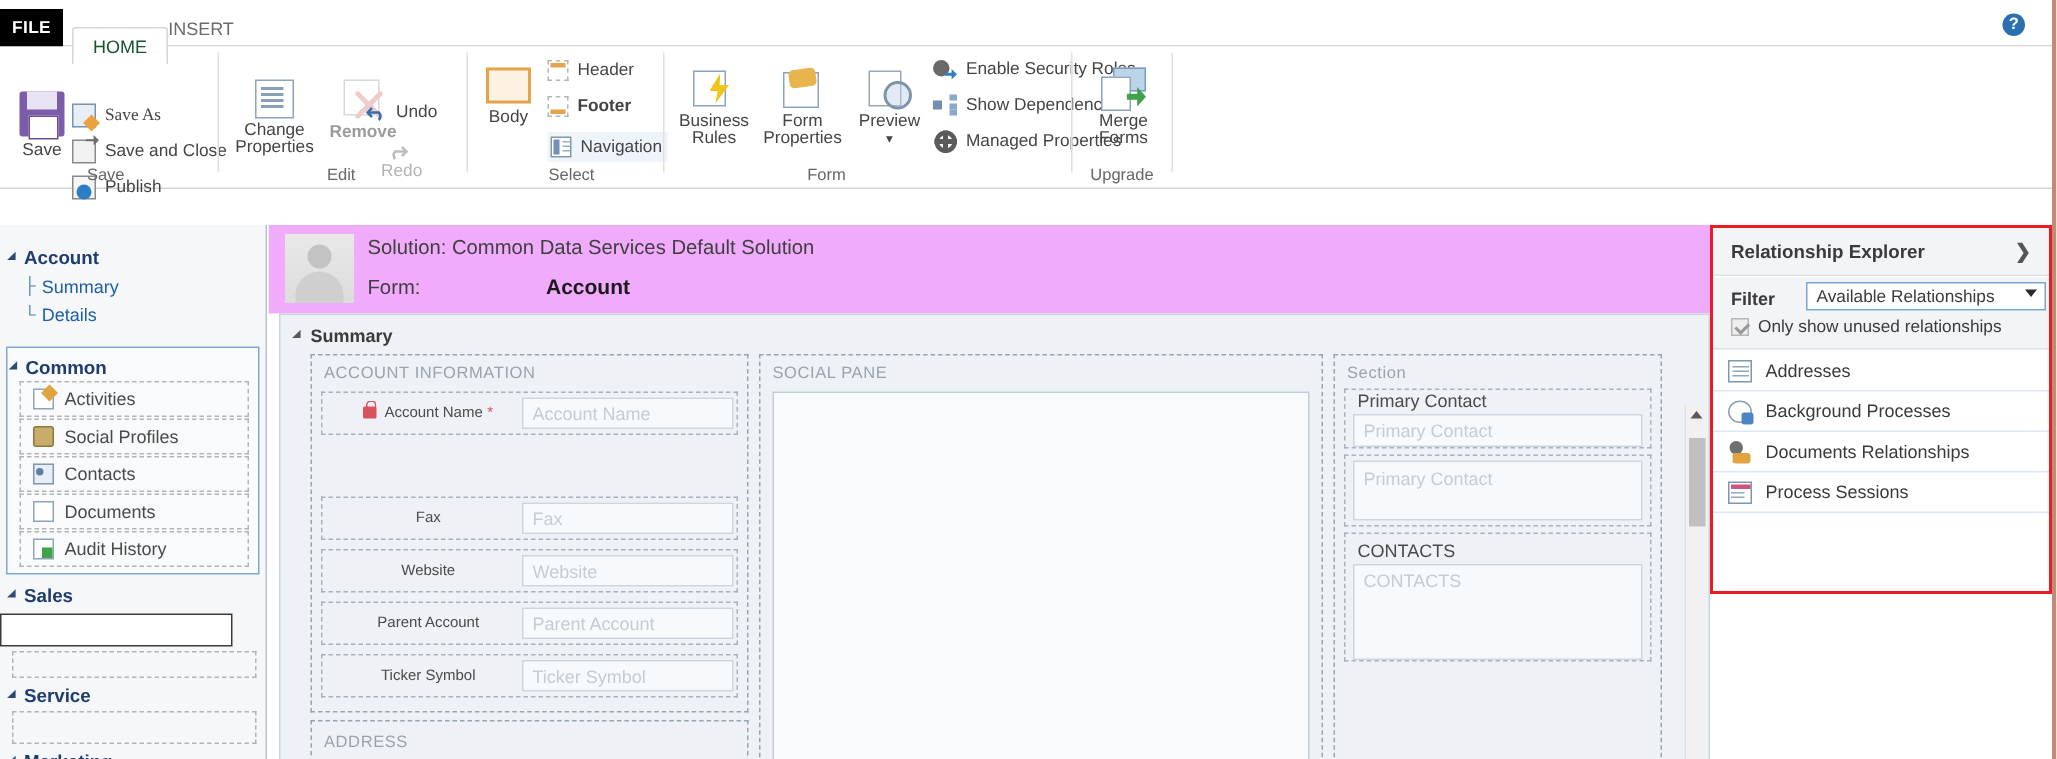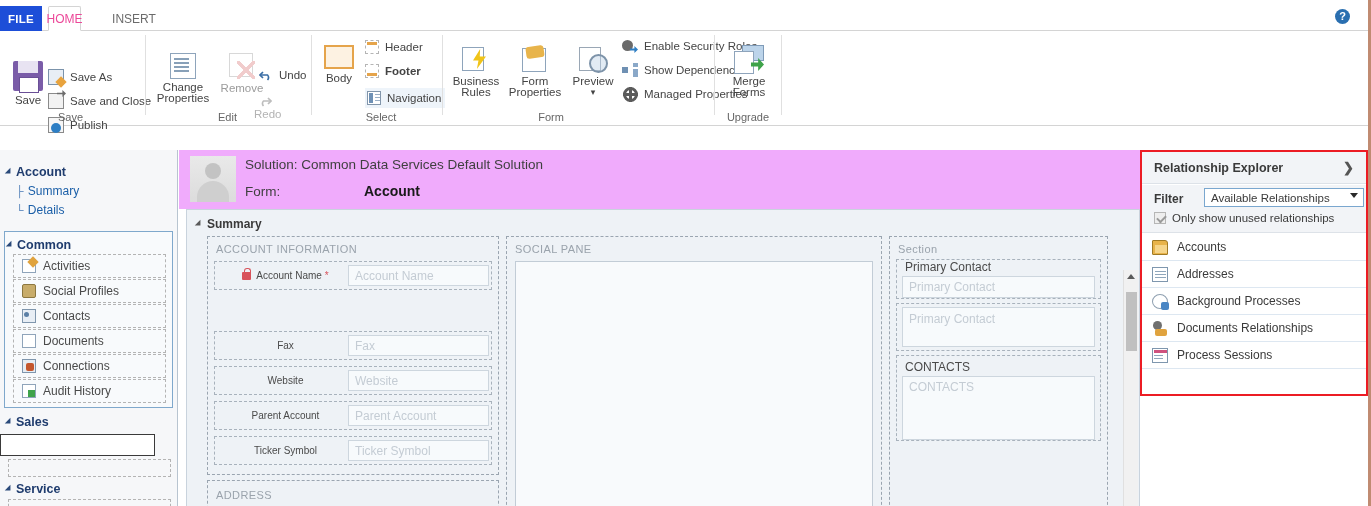--- a/index.html
+++ b/index.html
@@ -20,37 +20,38 @@
   }
 
   
   .tabstrip {
     position: absolute; left: 0; top: 0; width: 1371px; height: 31px;
     background: #ffffff;
     border-bottom: 1px solid #d4d4d4;
   }
   .tab-file {
     position: absolute; left: 0; top: 6px; width: 42px; height: 25px;
-    background: #1d4ed8; color: #ffffff;
+    background: #000000; color: #ffffff;
     font-size: 11.5px; font-weight: bold;
     display: flex; align-items: center; justify-content: center;
     letter-spacing: .3px;
   }
   .tab {
     position: absolute; top: 6px; height: 25px;
     display: flex; align-items: center; justify-content: center;
     font-size: 12px; padding: 0 14px;
   }
   .tab-home {
-    left: 48px; width: 33px;
-    color: #ec4899;
+    left: 48px; width: 64px;
+    color: #14532d;
     background: #ffffff;
     border: 1px solid #d4d4d4; border-bottom: 1px solid #ffffff;
     border-radius: 2px 2px 0 0;
     z-index: 3;
+    margin-top: 12px;
   }
   .tab-insert { left: 104px; width: 60px; color: #6b6b6b; background: transparent; }
   .help-icon {
     position: absolute; right: 21px; top: 9px; width: 15px; height: 15px;
     border-radius: 50%; background: #2a6fb0; color: #fff;
     font-size: 11px; font-weight: bold; line-height: 15px; text-align: center;
     cursor: pointer;
   }
 
   
@@ -329,21 +330,21 @@
     <div class="help-icon">?</div>
   </div>
 
   <div class="ribbon">
 
     <div class="rgroup" style="left:0;width:141px;">
       <div class="bigbtn" style="left:6px;top:30px;width:44px;">
         <span class="ic ico-save bi"></span>
         <span>Save</span>
       </div>
-      <div class="smallbtn" style="left:48px;top:38px;">
+      <div class="smallbtn" style="left:48px;top:38px;font-family:Liberation Serif, serif;">
         <span class="si ic ico-saveas"></span>
         <span>Save As</span>
       </div>
       <div class="smallbtn" style="left:48px;top:62px;">
         <span class="si ic ico-saveclose"></span>
         <span>Save and Close</span>
       </div>
       <div class="smallbtn" style="left:48px;top:86px;">
         <span class="si ic ico-publish"></span>
         <span>Publish</span>
@@ -351,25 +352,25 @@
       <div class="glabel">Save</div>
     </div>
     <div class="gsep" style="left:145px;"></div>
 
     <div class="rgroup" style="left:148px;width:159px;">
       <div class="bigbtn" style="left:4px;top:18px;width:62px;line-height:11px;">
         <span class="ic ico-changeprops bi"></span>
         <span>Change</span>
         <span>Properties</span>
       </div>
-      <div class="bigbtn" style="left:66px;top:18px;width:56px;color:#9b9b9b;">
+      <div class="bigbtn" style="left:66px;top:18px;width:56px;color:#9b9b9b;font-weight:bold;">
         <span class="ic ico-remove bi"></span>
         <span>Remove</span>
       </div>
-      <div class="smallbtn" style="left:111px;top:37px;text-align:center;">
+      <div class="smallbtn" style="left:96px;top:37px;text-align:center;">
         <span class="si">
           <svg width="14" height="14" viewBox="0 0 14 14">
               <path d="M4 4 L1 7 L4 10" fill="none" stroke="#3a6ea5" stroke-width="1.7"></path>
               <path d="M1.5 7 H8.5 a3.5 3.5 0 0 1 0 5" fill="none" stroke="#3a6ea5" stroke-width="1.7"></path>
             </svg>
         </span>
         <span>Undo</span>
       </div>
       <div class="smallbtn dis" style="left:106px;top:63px;">
         <span class="si">
@@ -481,24 +482,20 @@
           <span class="fi fi-soc"></span>
           <span>Social Profiles</span>
         </div>
         <div class="nv-item">
           <span class="fi fi-con"></span>
           <span>Contacts</span>
         </div>
         <div class="nv-item">
           <span class="fi fi-doc2"></span>
           <span>Documents</span>
-        </div>
-        <div class="nv-item">
-          <span class="fi fi-conn"></span>
-          <span>Connections</span>
         </div>
         <div class="nv-item" style="margin-bottom:0;">
           <span class="fi fi-audit"></span>
           <span>Audit History</span>
         </div>
       </div>
 
       <div class="nv-group" style="height:20px;margin-top:4px;">
         <span class="caret"></span>
         <span>Sales</span>
@@ -608,24 +605,20 @@
             <span class="arrow"></span>
           </span>
           <span class="re-check">
             <span class="cbox"></span>
             <span>Only show unused relationships</span>
           </span>
         </div>
 
         <div class="re-list">
           <div class="re-row">
-            <span class="ri ri-acct"></span>
-            <span>Accounts</span>
-          </div>
-          <div class="re-row">
             <span class="ri ri-addr"></span>
             <span>Addresses</span>
           </div>
           <div class="re-row">
             <span class="ri ri-bg"></span>
             <span>Background Processes</span>
           </div>
           <div class="re-row">
             <span class="ri ri-cust"></span>
             <span>Documents Relationships</span>

